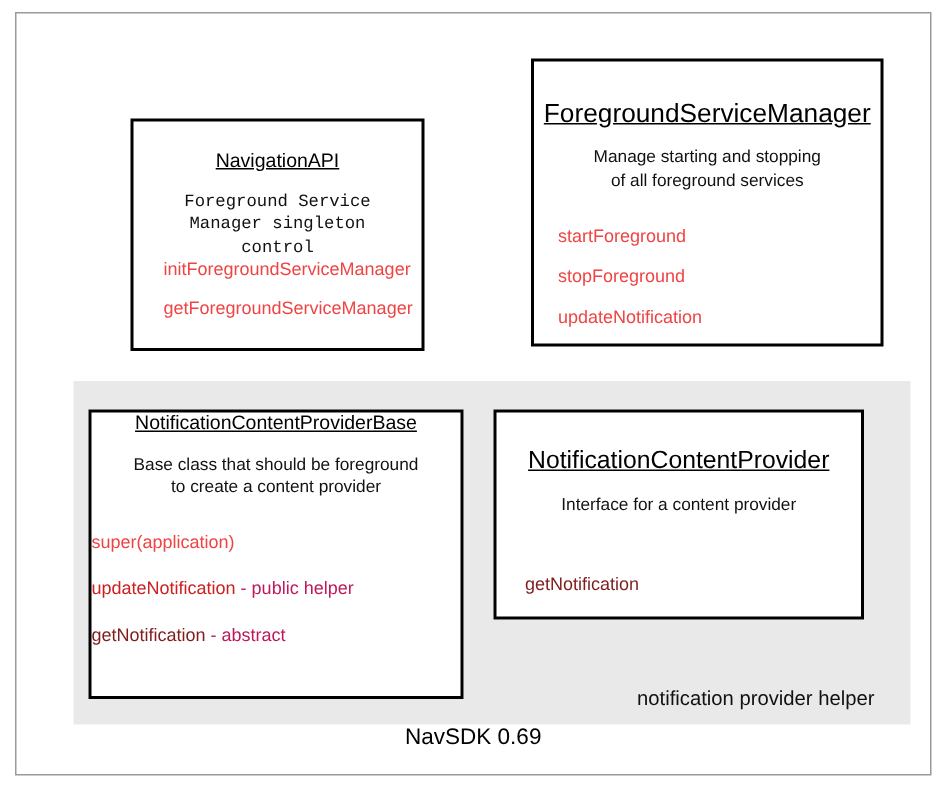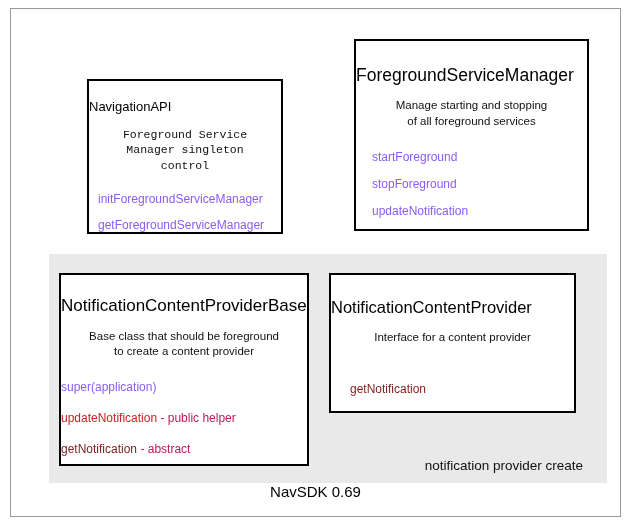--- a/index.html
+++ b/index.html
@@ -61,63 +61,64 @@
     box-sizing: border-box;
     overflow: hidden;
   }
 
   .box-navigation-api   { left: 76px;  top: 70px;  width: 196px; height: 155px; }
   .box-fsm              { left: 343px; top: 30px;  width: 235px; height: 192px; }
   .box-ncp-base         { left: 48px;  top: 264px; width: 250px; height: 193px; }
   .box-ncp              { left: 318px; top: 264px; width: 247px; height: 140px; }
 
   .class-title {
-    text-align: left;
+    text-align: center;
     color: #000000;
     font-weight: normal;
     line-height: 1.15;
+    text-decoration: underline;
   }
   .box-navigation-api .class-title { font-size: 13px; margin-top: 19px; }
   .box-fsm            .class-title { font-size: 17.5px; margin-top: 24px; }
-  .box-ncp-base       .class-title { font-size: 17px; margin-top: 21px; }
+  .box-ncp-base       .class-title { font-size: 13px; }
   .box-ncp            .class-title { font-size: 16.5px; margin-top: 23px; }
 
   .class-desc {
     text-align: center;
     color: #111111;
     font-size: 11.5px;
     line-height: 1.35;
     margin: 0 10px;
   }
   .box-navigation-api .class-desc { margin-top: 12px; font-family: Liberation Mono, monospace; }
   .box-fsm            .class-desc { margin-top: 13px; }
   .box-ncp-base       .class-desc { margin-top: 13px; }
   .box-ncp            .class-desc { margin-top: 13px; }
 
   .member-list {
     margin: 0;
     padding: 0;
     list-style: none;
   }
-  .box-navigation-api .member-list { margin-top: 20px; padding-left: 9px; }
+  .box-navigation-api .member-list { padding-left: 20px; }
   .box-fsm            .member-list { margin-top: 22px; padding-left: 16px; }
   .box-ncp-base       .member-list { margin-top: 21px; }
   .box-ncp            .member-list { margin-top: 38px; padding-left: 19px; }
 
   .member-item {
     font-size: 12px;
     line-height: 1;
     margin-bottom: 14px;
     white-space: nowrap;
   }
   .box-ncp-base .member-item { margin-bottom: 19px; }
   .box-fsm .member-item { margin-bottom: 15px; }
 
   .member-name { color: #2d6a2d; }
-  .member-name.green { color: #8b5cf6; }
+  .member-name.green { color: #ef4444; }
   .member-name.red   { color: #cc2020; }
   .member-name.blue  { color: #7f1d1d; }
   .member-note { color: #be185d; }
 
   .version-label {
     position: absolute;
     left: 0;
     right: 0;
     bottom: 16px;
     text-align: center;
@@ -126,21 +127,21 @@
   }
 </style>
 </head>
 <body>
 
 <div id="canvas">
 
   <div class="outer-frame">
 
     <div class="group-panel">
-      <div class="group-panel-label">notification provider create</div>
+      <div class="group-panel-label">notification provider helper</div>
     </div>
 
     <div class="class-box box-navigation-api">
       <div class="class-title">NavigationAPI</div>
       <div class="class-desc">
         <div>Foreground Service</div>
         <div>Manager singleton control</div>
       </div>
       <ul class="member-list">
         <li class="member-item">

